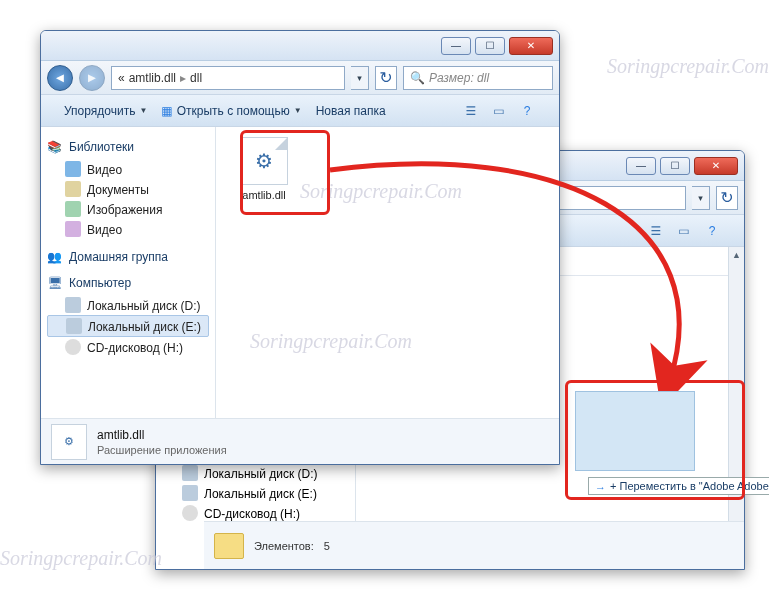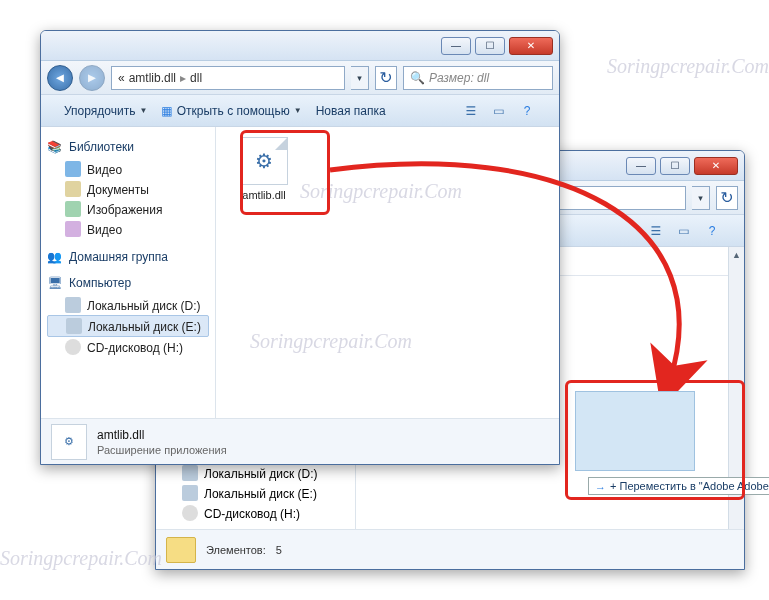--- a/index.html
+++ b/index.html
@@ -56,21 +56,21 @@
   .file-ico{width:48px;height:48px;margin:0 auto 4px;background:#fff;border:1px solid #c6d2de;display:flex;align-items:center;justify-content:center;position:relative;}
   .file-ico::before{content:"";position:absolute;top:0;right:0;border-width:0 0 12px 12px;border-style:solid;border-color:transparent transparent #c6d2de transparent;}
   .gear{color:#3a6fa9;font-size:20px;}
 
   .detailbar{height:46px;border-top:1px solid #dce4ec;background:#f2f6fb;display:flex;align-items:center;padding:4px 10px;gap:10px;font-size:11px;color:#333;}
   .detailbar .thumb{width:36px;height:36px;background:#fff;border:1px solid #c6d2de;display:flex;align-items:center;justify-content:center;color:#3a6fa9;}
   .detailbar .col{display:flex;flex-direction:column;gap:2px;}
   .detailbar .lbl{color:#666;}
   .detailbar .fname{color:#111;font-size:12px;}
 
-  .statusbar{height:40px;border-top:1px solid #dce4ec;background:#f2f6fb;display:flex;align-items:center;padding:4px 10px;gap:10px;font-size:11px;color:#333;}
+  .statusbar{height:48px;border-top:1px solid #dce4ec;background:#f2f6fb;display:flex;align-items:center;padding:4px 10px;gap:10px;font-size:11px;color:#333;margin-left:48px;}
   .statusbar .fico{width:30px;height:26px;background:#f6dd84;border:1px solid #d4b44a;border-radius:2px;}
 
   .back-content{flex:1;padding:10px;font-size:12px;}
   .col-head{color:#1a3d66;font-size:12px;border-bottom:1px solid #e0e6ee;padding-bottom:4px;margin-bottom:6px;}
   .date-row{padding:2px 0;color:#333;}
 
   .drop-target{position:absolute;width:120px;height:80px;background:#d3e6f5;border:1px solid #9fc2e0;}
   .drop-tip{position:absolute;background:#fff;border:1px solid #9aa;padding:2px 6px;font-size:11px;color:#1a3d66;white-space:nowrap;display:flex;align-items:center;gap:4px;}
   .drop-tip .arr-ico{color:#2a7de1;}
 

